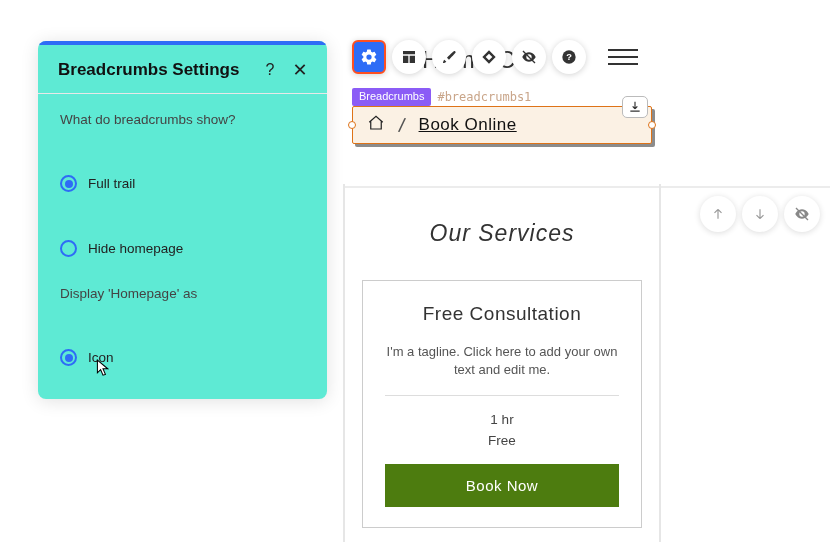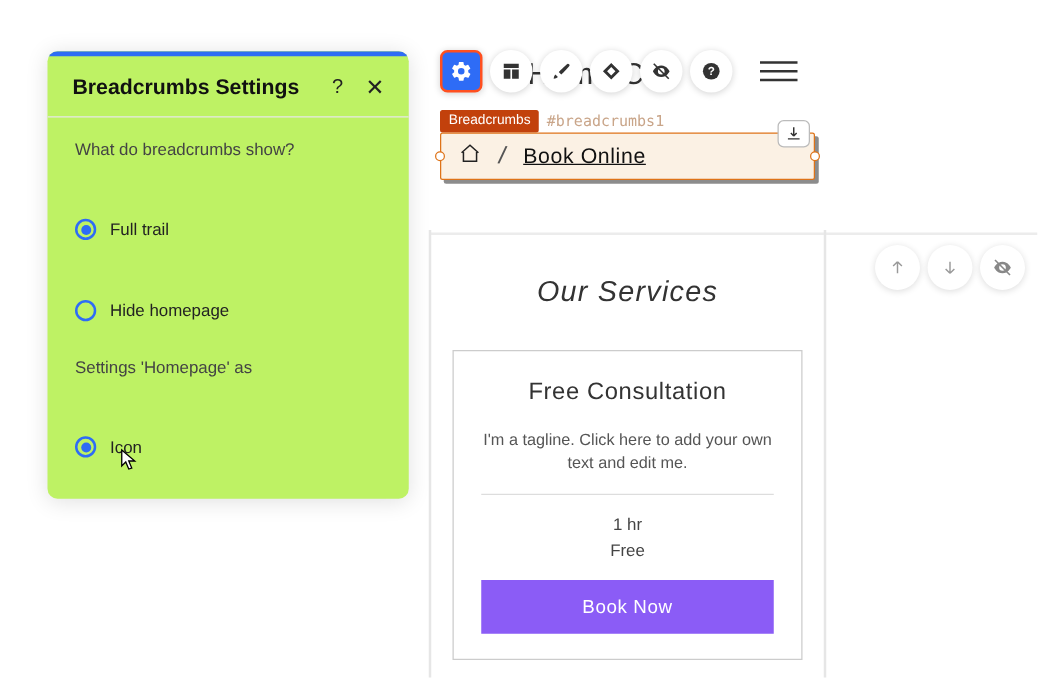--- a/index.html
+++ b/index.html
@@ -11,21 +11,21 @@
     position: relative;
     overflow: hidden;
   }
 
   
   .settings-panel {
     position: absolute;
     left: 38px;
     top: 41px;
     width: 289px;
-    background: #bef264;
+    background: #5eead4;
     border-radius: 8px;
     box-shadow: 0 2px 18px rgba(0,0,0,0.12);
     overflow: hidden;
   }
   .panel-topbar { height: 4px; background: #2e6cf6; }
   .panel-header {
     display: flex;
     align-items: center;
     padding: 14px 18px 12px 20px;
     border-bottom: 1px solid #e8e8e8;
@@ -166,21 +166,21 @@
   
   .tags {
     position: absolute;
     top: 78px;
     left: 0;
     display: flex;
     gap: 2px;
     font-size: 11px;
   }
   .tag-filled {
-    background: #c2410c;
+    background: #8b5cf6;
     color: #fff;
     padding: 2px 7px;
     border-radius: 2px;
   }
   .tag-id {
     color: #c9a589;
     padding: 2px 4px;
     font-family: monospace;
     font-size: 12px;
   }
@@ -248,21 +248,21 @@
     border: 1px solid #ccc;
     padding: 22px 22px 20px 22px;
     text-align: center;
     font-weight: 300;
   }
   .service-title { font-size: 19px; color: #333; letter-spacing: .5px; margin-bottom: 18px; }
   .service-tag { font-size: 13px; color: #555; line-height: 1.4; margin-bottom: 16px; }
   .service-hr { border: none; border-top: 1px solid #ddd; margin: 0 0 16px 0; }
   .service-meta { font-size: 13.5px; color: #444; margin-bottom: 6px; }
   .book-btn {
-    background: #8b5cf6;
+    background: #4d7c0f;
     color: #fff;
     width: 100%;
     padding: 13px 0;
     font-size: 15px;
     letter-spacing: .5px;
     border: none;
     cursor: pointer;
     margin-top: 10px;
     font-weight: 300;
   }
@@ -318,21 +318,21 @@
       <span class="radio checked"></span>
       <span>Full trail</span>
     </div>
     <div class="radio-row">
       <span class="radio"></span>
       <span>Hide homepage</span>
     </div>
 
     <div class="section-gap"></div>
 
-    <div class="section-label">Settings 'Homepage' as</div>
+    <div class="section-label">Display 'Homepage' as</div>
 
     <div class="radio-row" style="position:relative;">
       <span class="radio checked"></span>
       <span>Icon</span>
       <svg class="cursor-icon" style="left:35px; top:9px;" viewBox="0 0 20 24">
         <path d="M3 2 L3 18 L7 14 L10 21 L13 20 L10 13 L16 13 Z" fill="#fff" stroke="#000" stroke-width="1.3"></path>
       </svg>
     </div>
   </div>
 </div>

